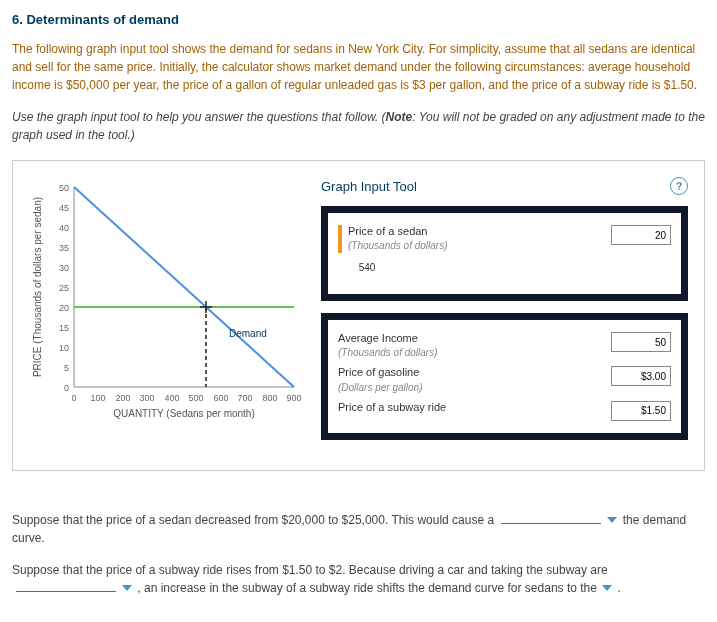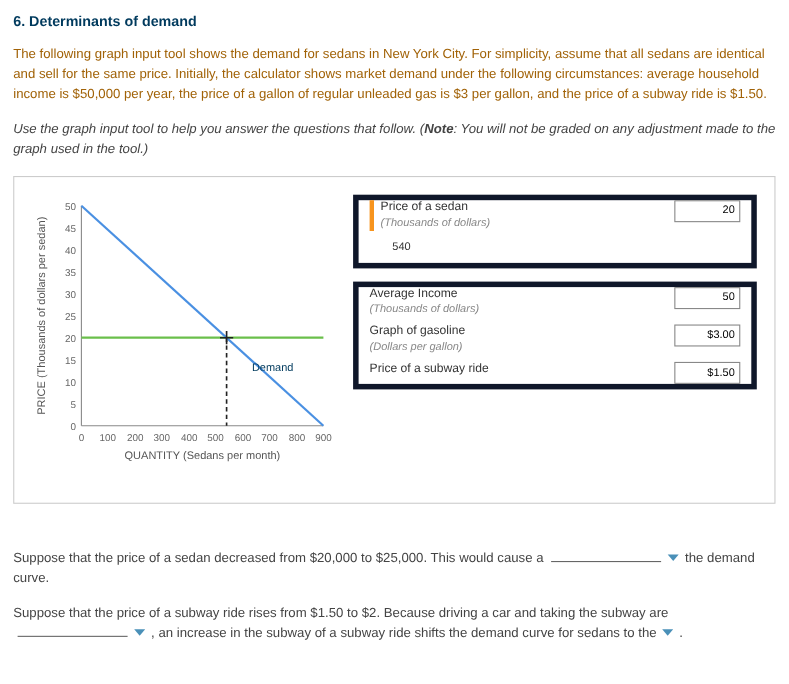--- a/index.html
+++ b/index.html
@@ -45,22 +45,22 @@
     display:flex;
     justify-content: space-between;
     align-items:center;
   }
   .help-circle {
     width:16px;height:16px;border:1px solid #4a90b8;border-radius:50%;
     display:inline-flex;align-items:center;justify-content:center;
     color:#4a90b8;font-size:11px;font-weight:bold;cursor:pointer;
   }
   .panel-box {
-    border:5px solid #0f172a;
-    padding:0 10px;
+    border:7px solid #0f172a;
+    padding:12px 10px;
   }
   .panel-row {
     display:flex; justify-content:space-between; align-items:flex-start;
     margin-bottom:6px;
   }
   .panel-label { font-size:11px; color:#333; line-height:1.2; }
   .panel-sub { font-size:10px; color:#888; font-style:italic; }
   .val-box {
     border:1px solid #888; width:50px; height:16px;
     font-size:10px; text-align:right; padding:1px 4px;
@@ -164,20 +164,24 @@
           <text class="legend-text" x="200" y="160">Demand</text>
 
           <text class="axis-label" x="155" y="240" text-anchor="middle">QUANTITY (Sedans per month)</text>
           <text class="axis-label" x="12" y="110" text-anchor="middle" transform="rotate(-90 12 110)">PRICE (Thousands of dollars per sedan)</text>
         </g>
       </svg>
     </div>
   </div>
 
   <div class="panel-col">
+    <div class="panel-title">
+      <span>Graph Input Tool</span>
+      <span class="help-circle">?</span>
+    </div>
 
     <div class="panel-box">
       <div class="panel-row">
         <div class="row-with-marker">
           <span class="row-marker"></span>
           <div>
             <div class="panel-label">Price of a sedan</div>
             <div class="panel-sub">(Thousands of dollars)</div>
           </div>
         </div>
@@ -193,21 +197,21 @@
     <div class="panel-box">
       <div class="panel-row">
         <div>
           <div class="panel-label">Average Income</div>
           <div class="panel-sub">(Thousands of dollars)</div>
         </div>
         <input class="val-box" value="50" style="">
       </div>
       <div class="panel-row">
         <div>
-          <div class="panel-label">Graph of gasoline</div>
+          <div class="panel-label">Price of gasoline</div>
           <div class="panel-sub">(Dollars per gallon)</div>
         </div>
         <input class="val-box" value="$3.00" style="">
       </div>
       <div class="panel-row" style="margin-bottom:0;">
         <div>
           <div class="panel-label">Price of a subway ride</div>
         </div>
         <input class="val-box" value="$1.50" style="">
       </div>

